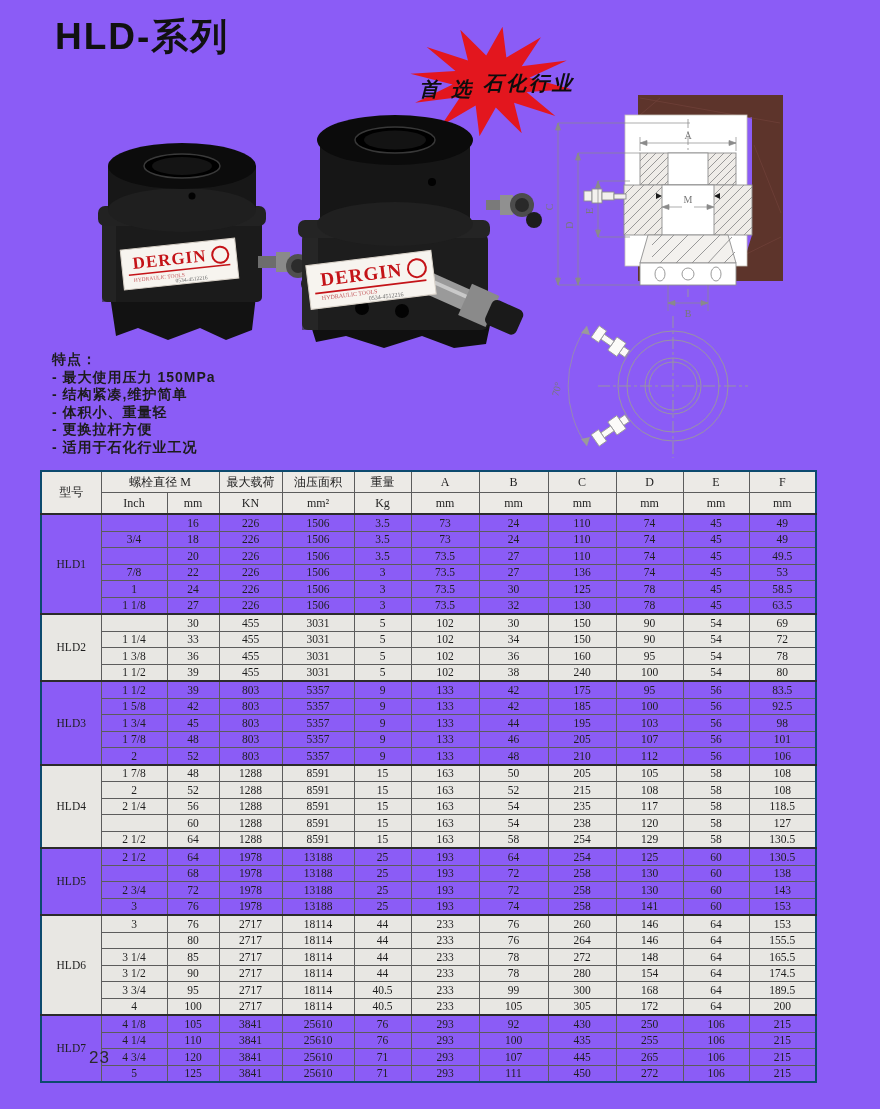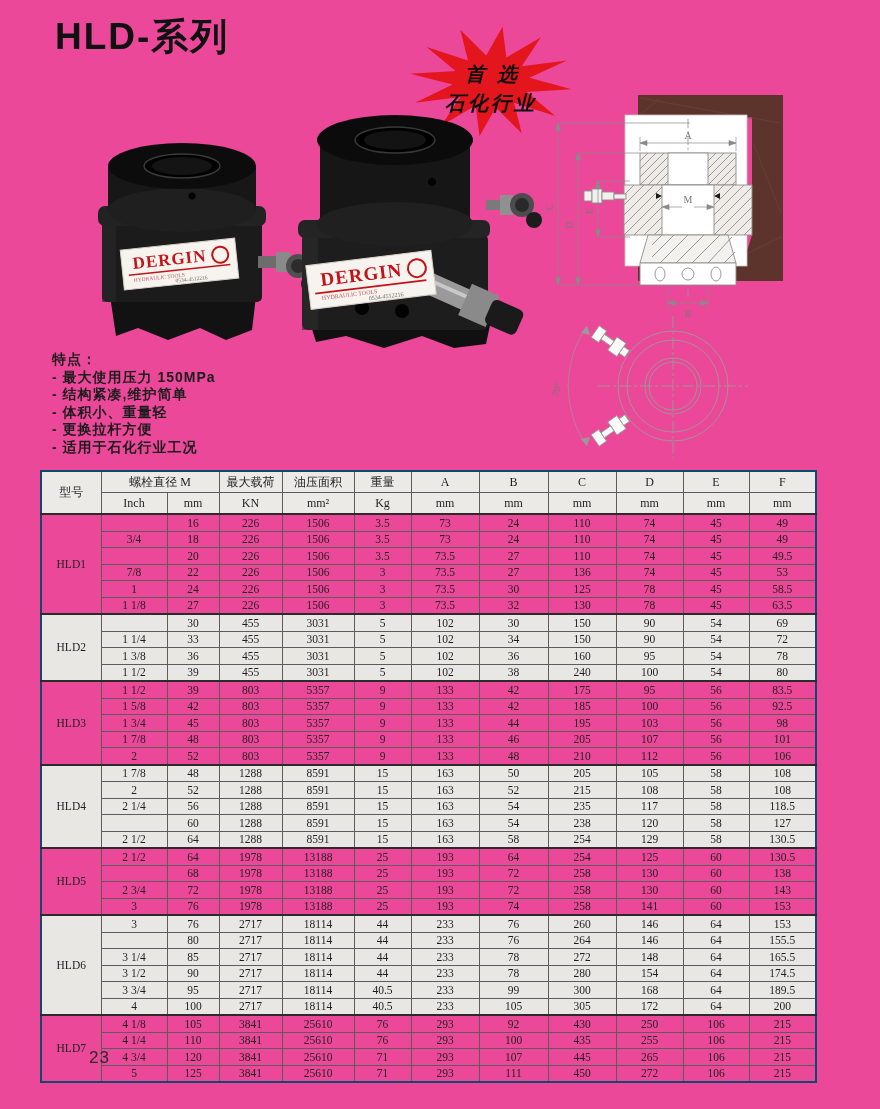--- a/index.html
+++ b/index.html
@@ -1,29 +1,29 @@
 <!DOCTYPE html>
 <html><head>
 <meta charset="utf-8">
 <style>
   html,body{margin:0;padding:0;background:#fff;}
-  .page{position:relative;width:880px;height:1109px;background:#ec4899;overflow:hidden;
+  .page{position:relative;width:880px;height:1109px;background:#8b5cf6;overflow:hidden;
         font-family:"Liberation Sans",sans-serif;}
 
   
   .title-main{position:absolute;left:55px;top:12px;font-size:37px;font-weight:700;
               color:#111;letter-spacing:2px;margin:0;}
   .title-sub{position:absolute;left:56px;top:60px;font-size:22px;font-weight:700;
              color:#161616;letter-spacing:2px;margin:0;}
 
   
   .badge{position:absolute;left:398px;top:22px;width:186px;height:120px;}
   .badge svg{position:absolute;left:0;top:0;}
   .badge-text{position:absolute;left:0;top:0;width:100%;height:100%;
-              display:flex;flex-direction:column;align-items:center;justify-content:center;
+              display:flex;flex-direction:row;align-items:center;justify-content:center;
               font-family:"Liberation Serif",serif;font-style:italic;font-weight:600;
               color:#0d0d0d;}
   .badge-line1{font-size:20px;letter-spacing:12px;margin-top:14px;margin-left:12px;}
   .badge-line2{font-size:20px;letter-spacing:3px;margin-top:2px;}
 
   
   .features{position:absolute;left:52px;top:351px;font-size:14px;font-weight:700;
             color:#1c1c1c;line-height:17.5px;letter-spacing:1px;}
 
   

